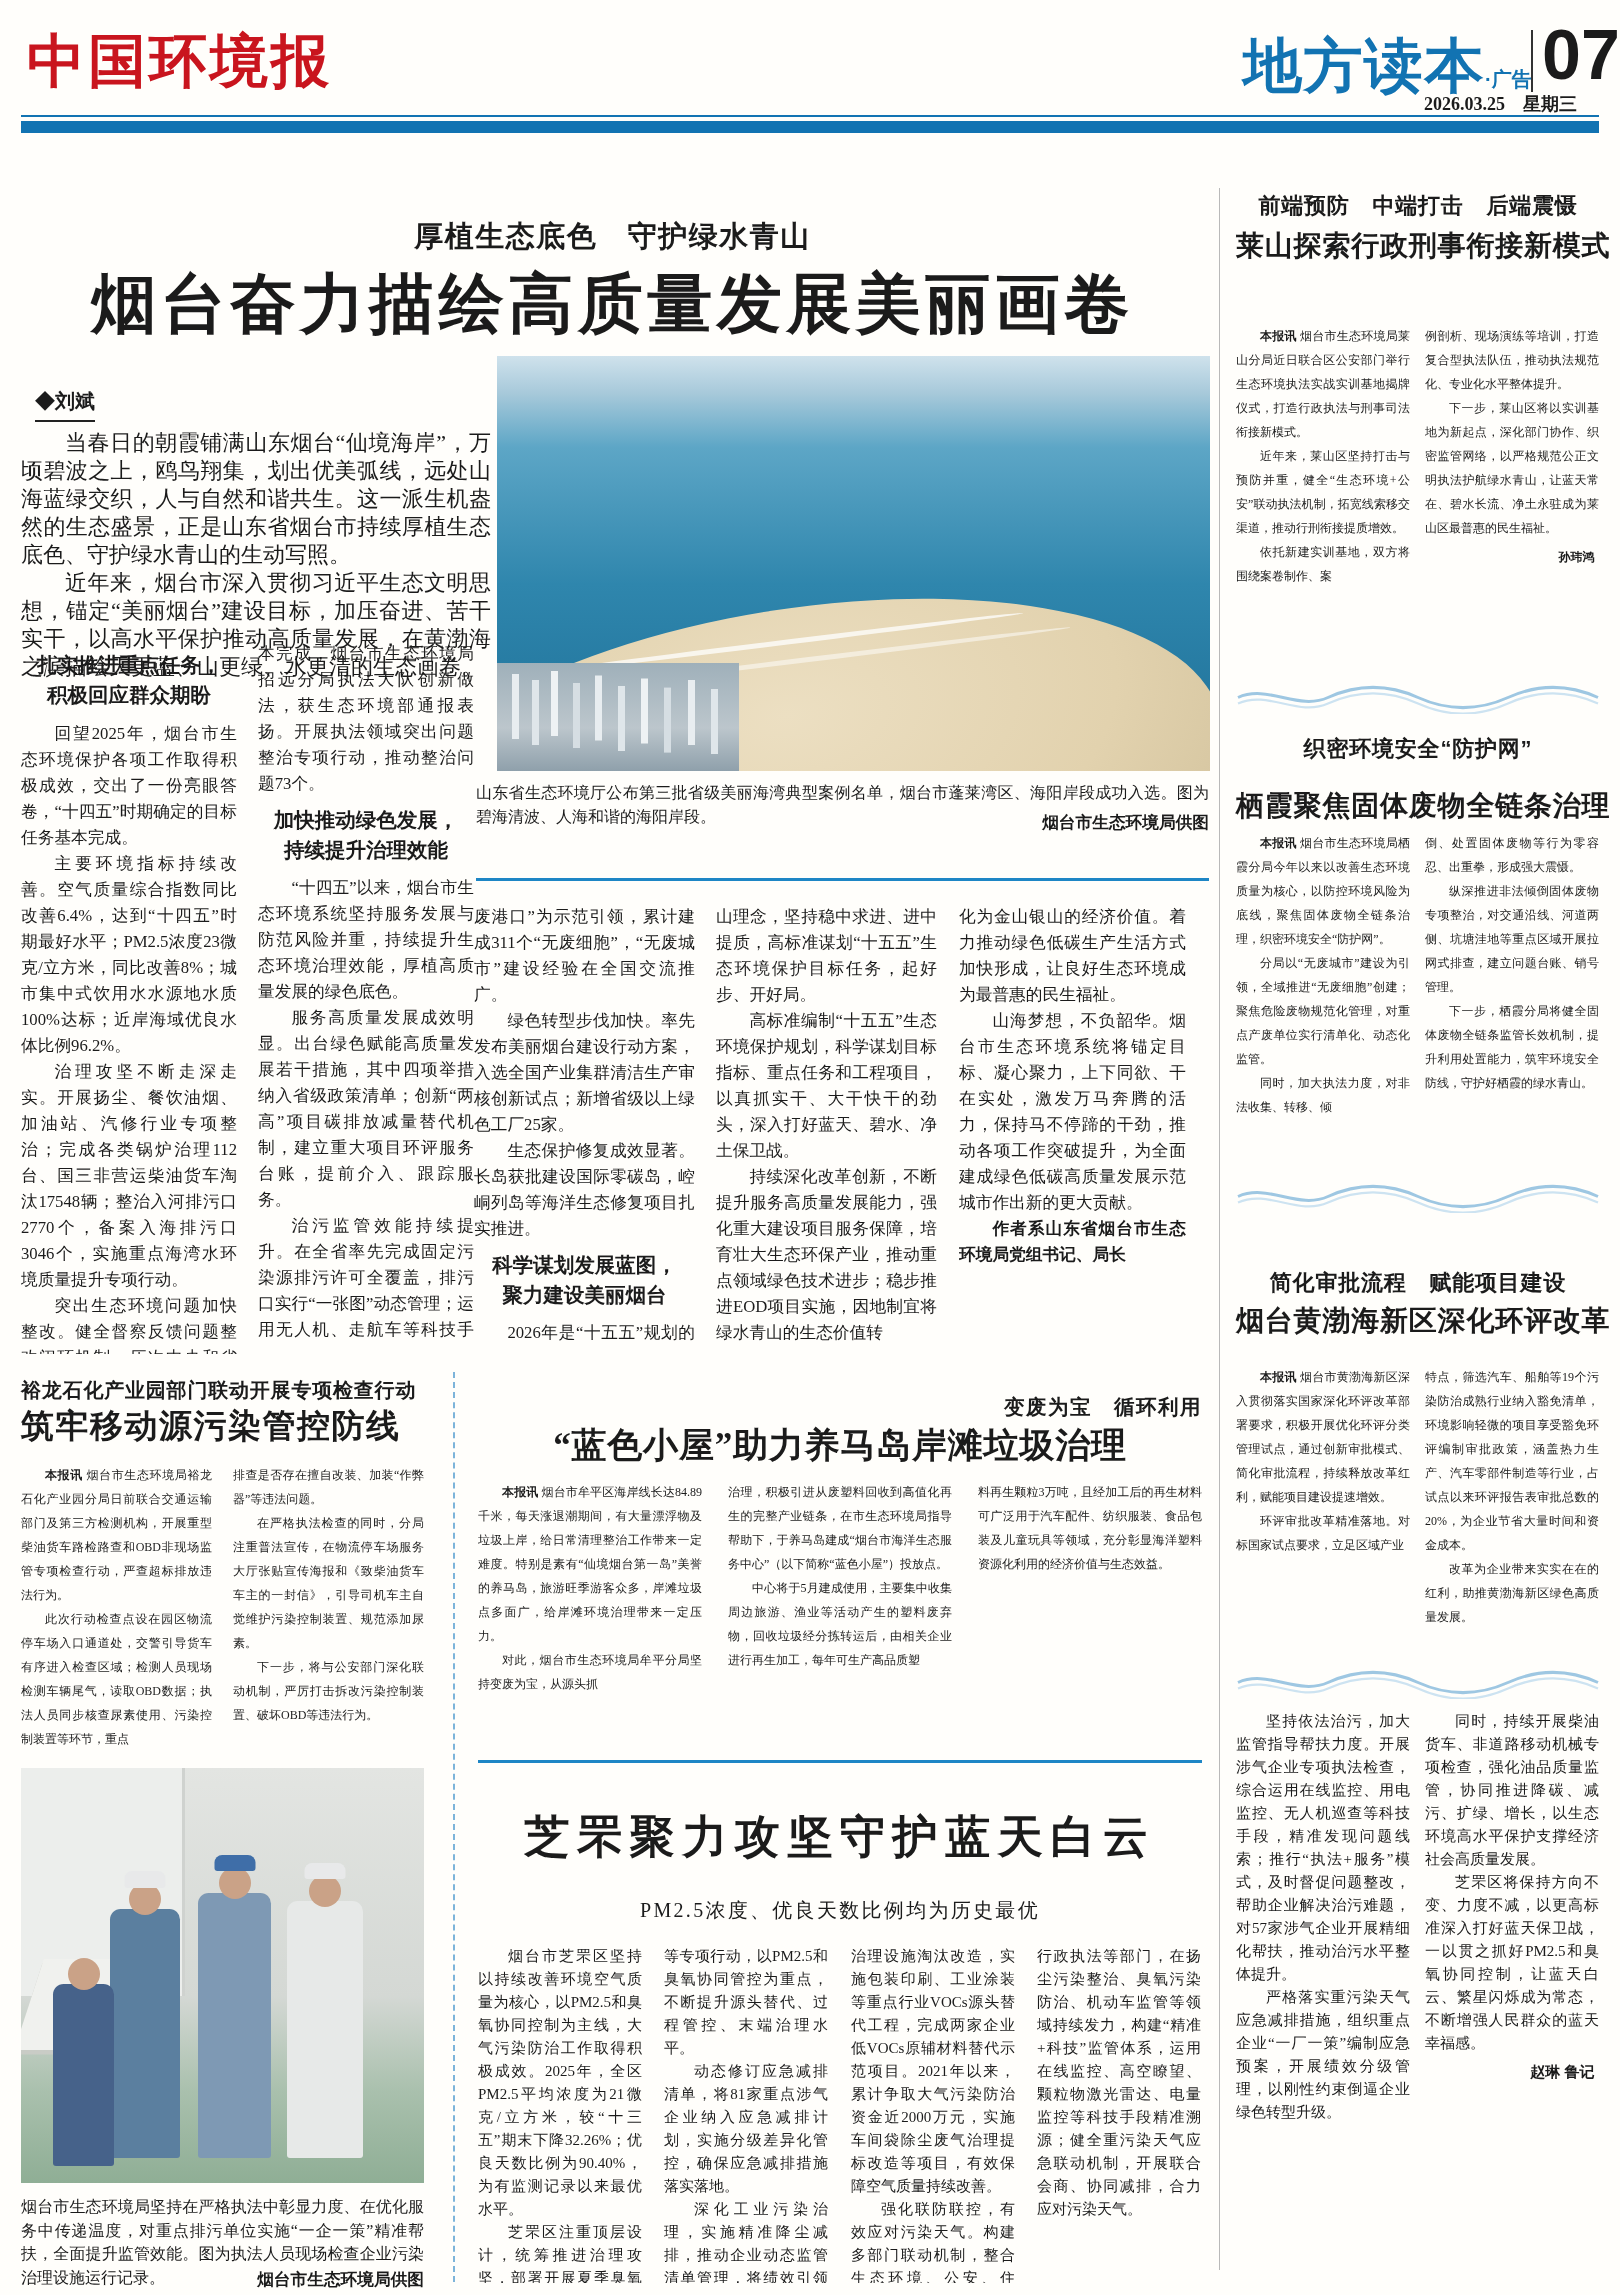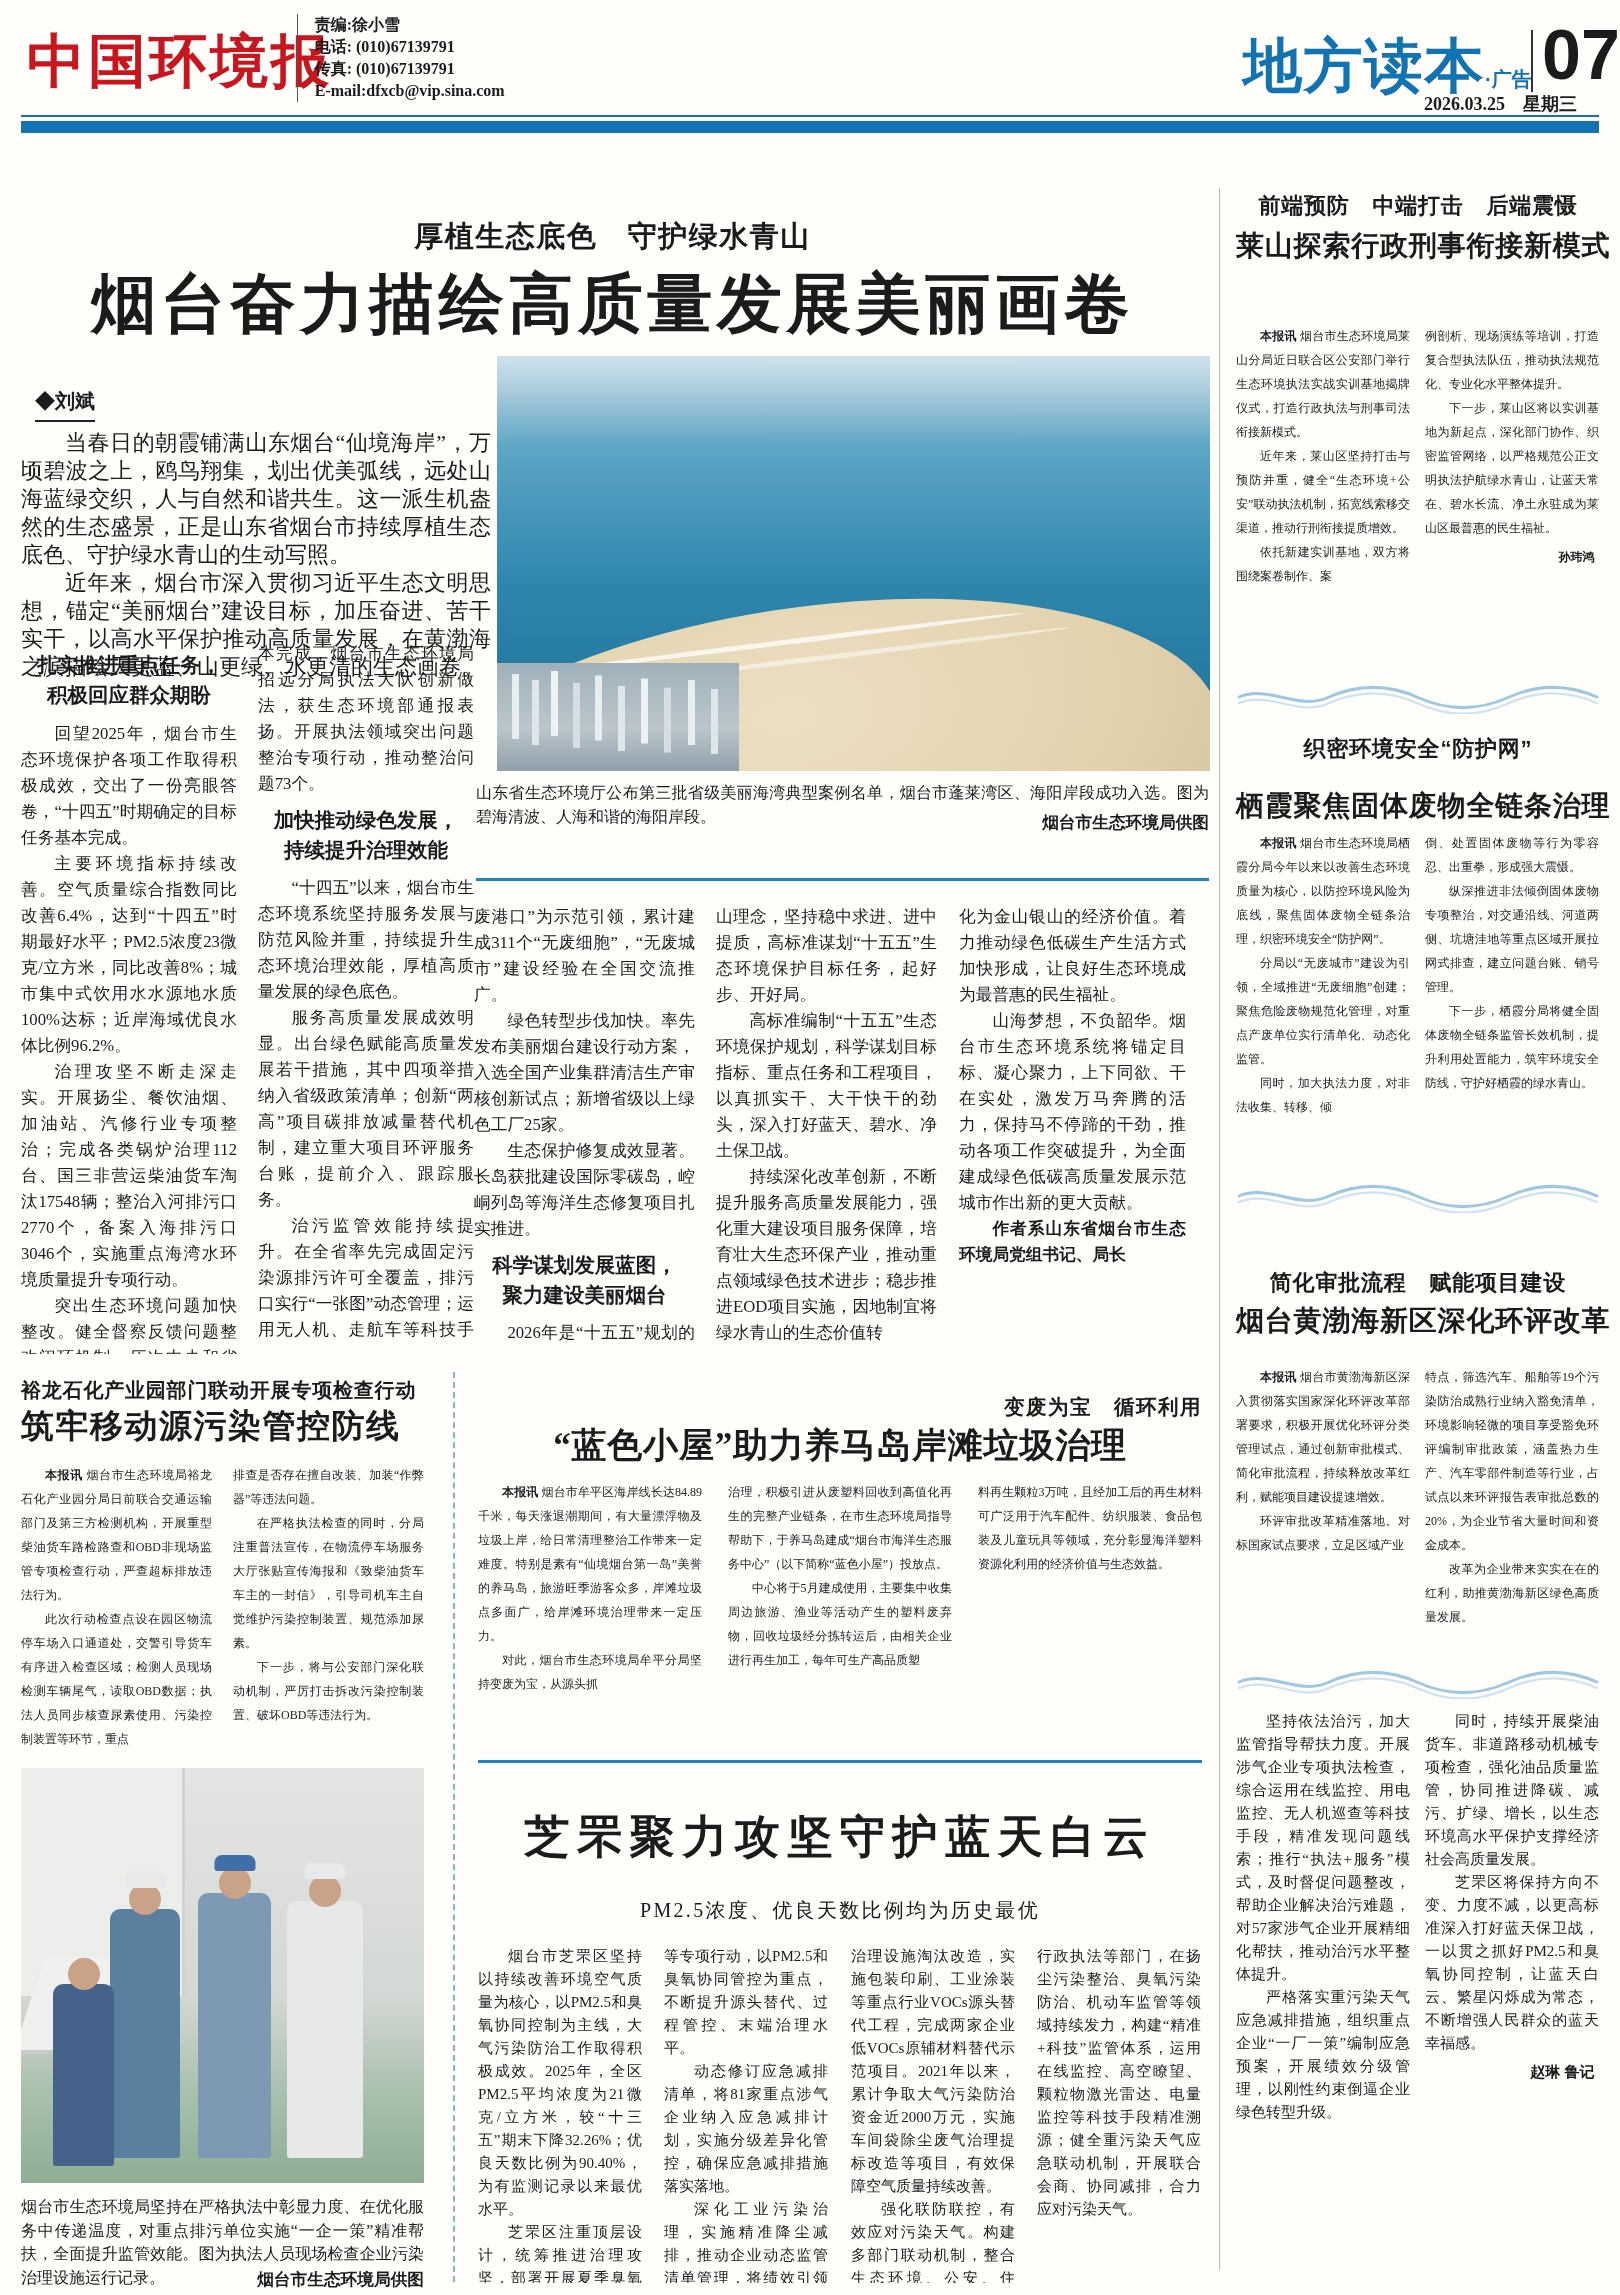--- a/index.html
+++ b/index.html
@@ -71,26 +71,20 @@
   .bn-subtitle{font-size:20px;text-align:center;letter-spacing:2.3px;}
   .small-col{font-size:15px;line-height:23px;}
   .wave{display:block;}
 </style>
 </head>
 <body>
 
 <div class="page">
 
   <div class="abs logo" style="left:27px;top:23px;color:#c9151e;">中国环境报</div>
-  <div class="abs contact" style="left:297px;top:13.6px;width:250px;">
-    <div>责编:徐小雪</div>
-    <div>电话: (010)67139791</div>
-    <div>传真: (010)67139791</div>
-    <div>E-mail:dfxcb@vip.sina.com</div>
-  </div>
   <div class="abs" style="left:1243px;top:27px;color:#1273b2;white-space:nowrap;">
     <span class="section-title">地方读本</span><span class="section-sub">·广告</span>
   </div>
   <div class="abs vrule" style="left:1531px;top:30px;height:62px;"></div>
   <div class="abs pageno" style="left:1542px;top:20px;">07</div>
   <div class="abs dateline" style="left:1424px;top:92px;">
     <span>2026.03.25</span>　<span>星期三</span>
   </div>
   <div class="abs rule-thin" style="left:21px;top:115px;width:1578px;background:#1273b2;"></div>
   <div class="abs rule-thick" style="left:21px;top:121px;width:1578px;background:#1273b2;"></div>

